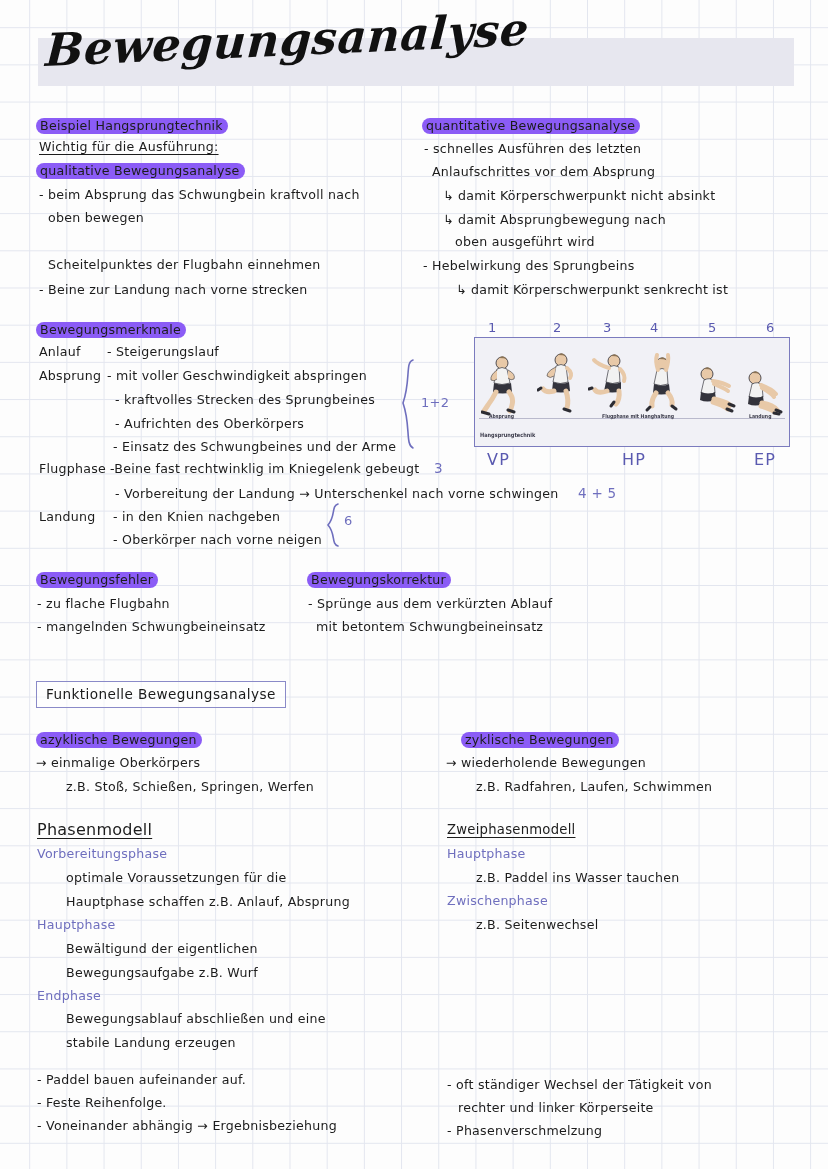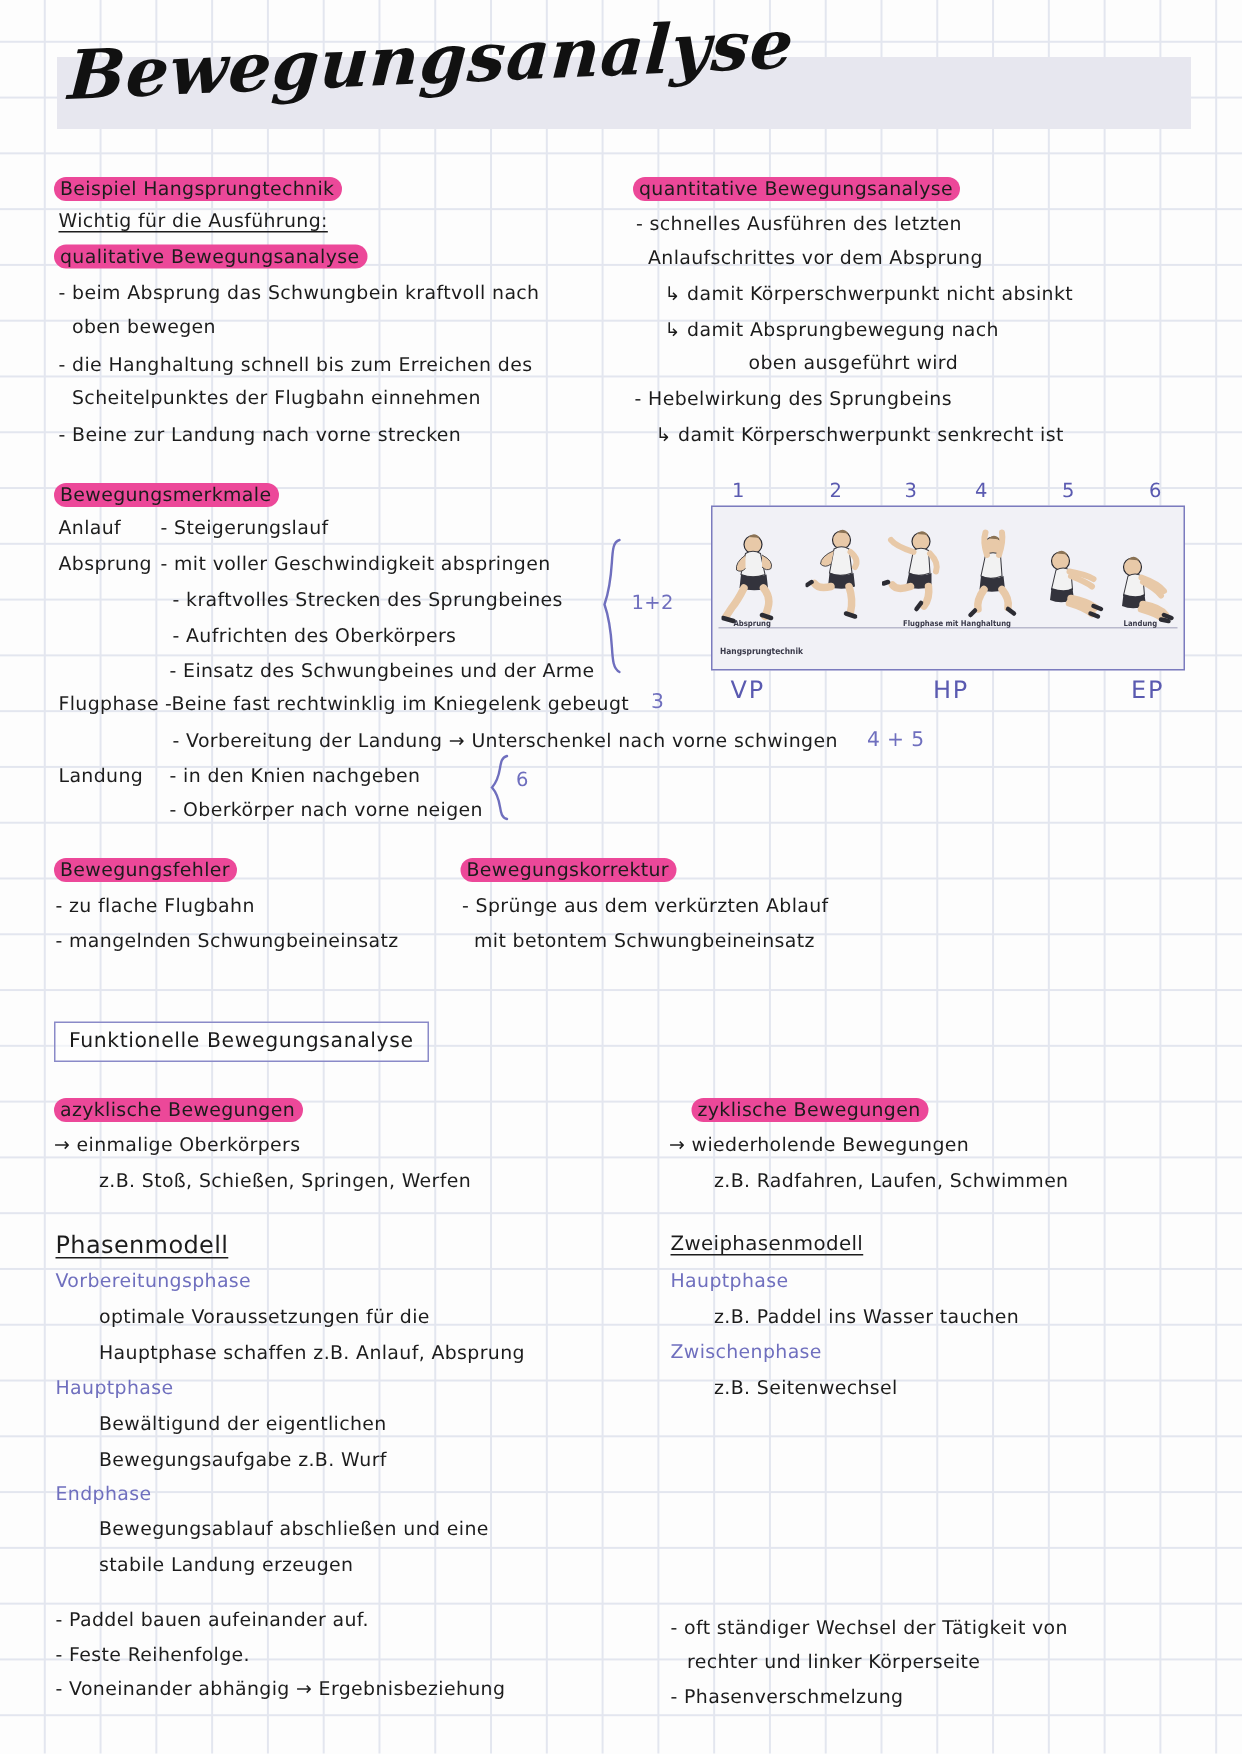--- a/index.html
+++ b/index.html
@@ -53,21 +53,21 @@
   
   .t {
     position: absolute;
     font-size: 12.6px;
     line-height: 14px;
     white-space: nowrap;
     letter-spacing: 0.25px;
     color: #1c1c1c;
   }
   .hl {
-    background: #ec4899;
+    background: #8b5cf6;
     padding: 1px 5px 1px 4px;
     border-radius: 8px;
   }
   .ul {
     text-decoration: underline;
     text-underline-offset: 2.5px;
     text-decoration-thickness: 1px;
   }
   .violet { color: #6f6fbe; }
 
@@ -158,32 +158,31 @@
 
   <div class="title-band"></div>
   <div class="title">Bewegungsanalyse</div>
 
   <div class="t hl" style="left:36px; top:118px;">Beispiel  Hangsprungtechnik</div>
   <div class="t ul" style="left:39px; top:140px;">Wichtig für die Ausführung:</div>
   <div class="t hl" style="left:36px; top:163px;">qualitative Bewegungsanalyse</div>
 
   <div class="t" style="left:39px; top:188px;">- beim Absprung das Schwungbein kraftvoll nach</div>
   <div class="t" style="left:48px; top:211px;">oben bewegen</div>
-  <div class="t" style="left:39px; top:236px;">- die Hanghaltung schnell bis zum Erreichen des</div>
   <div class="t" style="left:48px; top:258px;">Scheitelpunktes der Flugbahn einnehmen</div>
   <div class="t" style="left:39px; top:283px;">- Beine zur Landung nach vorne strecken</div>
 
   <div class="t hl" style="left:422px; top:118px;">quantitative Bewegungsanalyse</div>
   <div class="t" style="left:424px; top:142px;">- schnelles Ausführen des letzten</div>
   <div class="t" style="left:432px; top:165px;">Anlaufschrittes vor dem Absprung</div>
   <div class="t" style="left:443px; top:189px;">↳ damit Körperschwerpunkt nicht absinkt</div>
   <div class="t" style="left:443px; top:213px;">↳ damit Absprungbewegung nach</div>
-  <div class="t" style="left:455px; top:235px;margin-left:44px;">oben ausgeführt wird</div>
+  <div class="t" style="left:455px; top:235px;">oben ausgeführt wird</div>
   <div class="t" style="left:423px; top:259px;">- Hebelwirkung des Sprungbeins</div>
-  <div class="t" style="left:437px; top:283px;">↳ damit Körperschwerpunkt senkrecht ist</div>
+  <div class="t" style="left:456px; top:283px;">↳ damit Körperschwerpunkt senkrecht ist</div>
 
   <div class="t hl" style="left:36px; top:322px;">Bewegungsmerkmale</div>
 
   <div class="t" style="left:39px; top:345px;">Anlauf</div>
   <div class="t" style="left:107px; top:345px;">- Steigerungslauf</div>
 
   <div class="t" style="left:39px; top:369px;">Absprung</div>
   <div class="t" style="left:107px; top:369px;">- mit voller Geschwindigkeit abspringen</div>
 
   <div class="t" style="left:115px; top:393px;">- kraftvolles Strecken des Sprungbeines</div>

